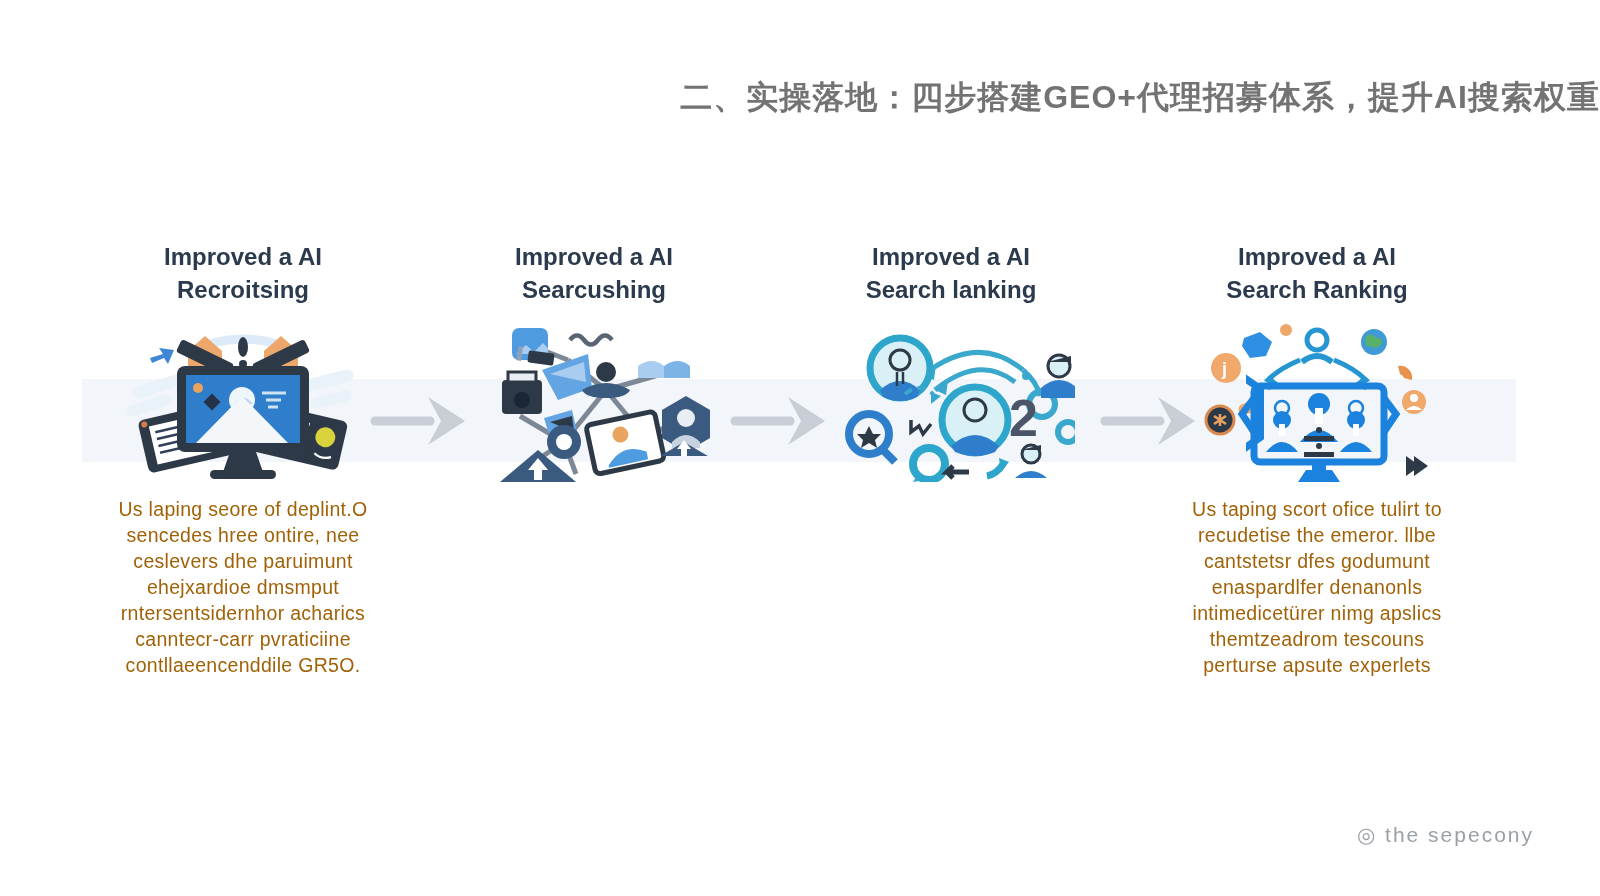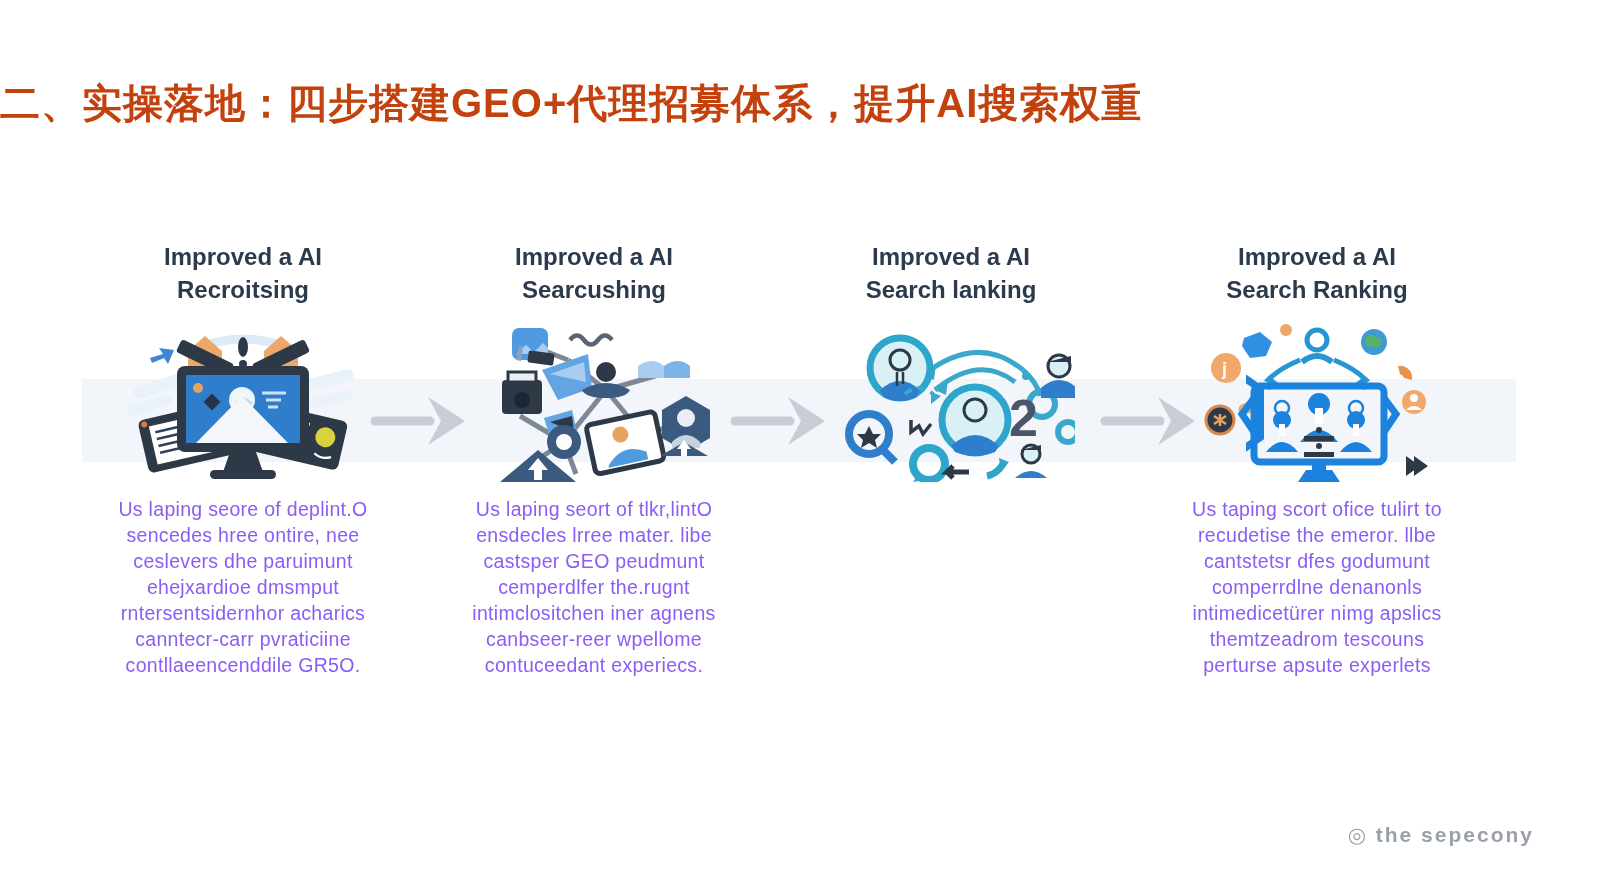--- a/index.html
+++ b/index.html
@@ -1,45 +1,44 @@
 <!DOCTYPE html>
 <html><head>
 <meta charset="utf-8">
 <style>
   html,body{margin:0;padding:0;}
   body{
     width:1600px;height:896px;position:relative;background:#ffffff;
     font-family:"Liberation Sans","DejaVu Sans",sans-serif;overflow:hidden;
   }
   .title{
-    position:absolute;left:0;top:76px;width:1600px;text-align:left;
-    font-size:40px;font-weight:600;color:#c2410c;letter-spacing:1px;
+    position:absolute;left:0;top:76px;width:1600px;text-align:right;
+    font-size:32px;font-weight:600;color:#737373;letter-spacing:1px;
   }
   .band{
     position:absolute;left:82px;top:379px;width:1434px;height:83px;
     background:#f2f5f9;
   }
   .col{position:absolute;top:240px;width:350px;text-align:center;}
   .col1{left:68px;} .col2{left:419px;} .col3{left:776px;} .col4{left:1142px;}
   .col-heading{
     font-size:24px;font-weight:bold;color:#2b3a4c;line-height:33px;
     white-space:pre-line;height:66px;
   }
   .col-icon{height:158px;margin-top:18px;display:flex;align-items:center;justify-content:center;position:relative;}
   .col-icon svg{display:block;}
   .col-body{
-    margin-top:14px;font-size:19.5px;color:#8b5cf6;line-height:26px;
+    margin-top:14px;font-size:19.5px;color:#a16207;line-height:26px;
     white-space:pre-line;letter-spacing:0.3px;
   }
   .flow-arrow{position:absolute;top:394px;width:100px;height:54px;}
   .fa1{left:368px;} .fa2{left:728px;} .fa3{left:1098px;}
   .watermark{
     position:absolute;right:66px;top:823px;font-size:21px;color:#9aa0a8;
     letter-spacing:2px;
-    font-weight:bold;
   }
 </style>
 </head>
 <body>
 
 <div class="title">二、实操落地：四步搭建GEO+代理招募体系，提升AI搜索权重</div>
 
 <div class="band"></div>
 
 <div class="col col1">
@@ -133,27 +132,20 @@
       </g>
       <path d="M166 42 q14 -10 26 0 l0 12 l-26 0 z" fill="#a9cdf0"></path>
       <path d="M192 42 q14 -10 26 0 l0 12 l-26 0 z" fill="#7db4e8"></path>
       <path d="M190 86 L214 72 L238 86 L238 114 L214 128 L190 114 Z" fill="#3a5a80"></path>
       <circle cx="214" cy="94" r="9" fill="#e9eef4"></circle>
       <path d="M200 118 q14 -14 28 0 l0 6 l-28 0 z" fill="#c6d2de"></path>
       <path d="M212 118 L236 132 L188 132 Z" fill="#3a5a80"></path>
       <path d="M212 116 l7 9 h-4 v7 h-6 v-7 h-4 z" fill="#ffffff"></path>
     </svg>
   </div>
-  <div class="col-body">Us laping seort of tlkr,lintO
-ensdecles lrree mater. libe
-castsper GEO peudmunt
-cemperdlfer the.rugnt
-intimclositchen iner agnens
-canbseer-reer wpellome
-contuceedant experiecs.</div>
 </div>
 
 <div class="col col3">
   <div class="col-heading">Improved a AI
 Search lanking</div>
   <div class="col-icon">
     <svg width="248" height="158" viewBox="0 0 248 158">
       <path d="M95 52 Q150 8 196 46" stroke="#3aa8cc" stroke-width="5" fill="none"></path>
       <path d="M108 66 Q152 30 188 58" stroke="#3aa8cc" stroke-width="5" fill="none"></path>
       <path d="M95 52 l14 -12 l-2 16 z" fill="#3aa8cc"></path>
@@ -232,21 +224,21 @@
       <circle cx="117" cy="122" r="3" fill="#2e3947"></circle>
       <rect x="102" y="128" width="30" height="5" fill="#2e3947"></rect>
       <rect x="110" y="138" width="14" height="10" fill="#1b82dd"></rect>
       <path d="M96 158 L138 158 L130 146 L104 146 Z" fill="#1b82dd"></path>
       <path d="M204 132 l14 10 l-14 10 z M212 132 l14 10 l-14 10 z" fill="#2e3947"></path>
     </svg>
   </div>
   <div class="col-body">Us taping scort ofice tulirt to
 recudetise the emeror. llbe
 cantstetsr dfes godumunt
-comperrdlne denanonls
+enaspardlfer denanonls
 intimedicetürer nimg apslics
 themtzeadrom tescouns
 perturse apsute experlets</div>
 </div>
 
 <svg class="flow-arrow fa1" viewBox="0 0 100 54">
   <line x1="7" y1="27" x2="62" y2="27" stroke="#c9ced6" stroke-width="9" stroke-linecap="round"></line>
   <path d="M60 3 L97 27 L60 51 L73 27 Z" fill="#c9ced6"></path>
 </svg>
 <svg class="flow-arrow fa2" viewBox="0 0 100 54">

